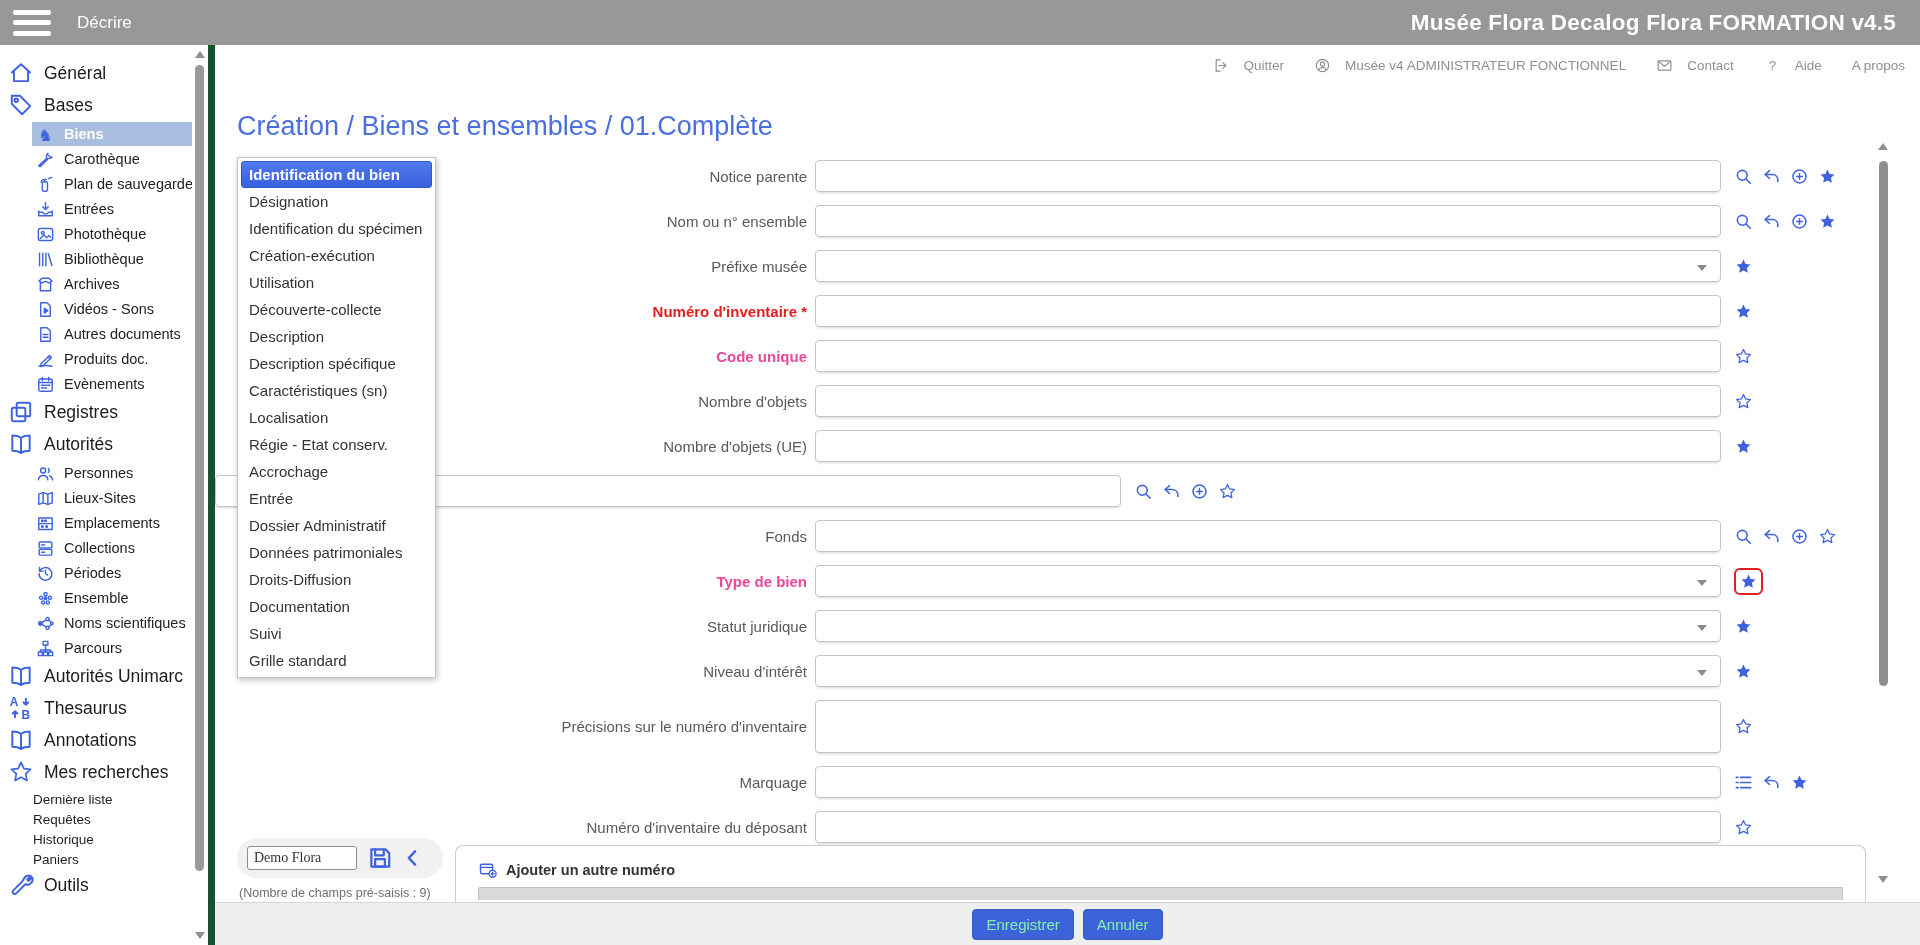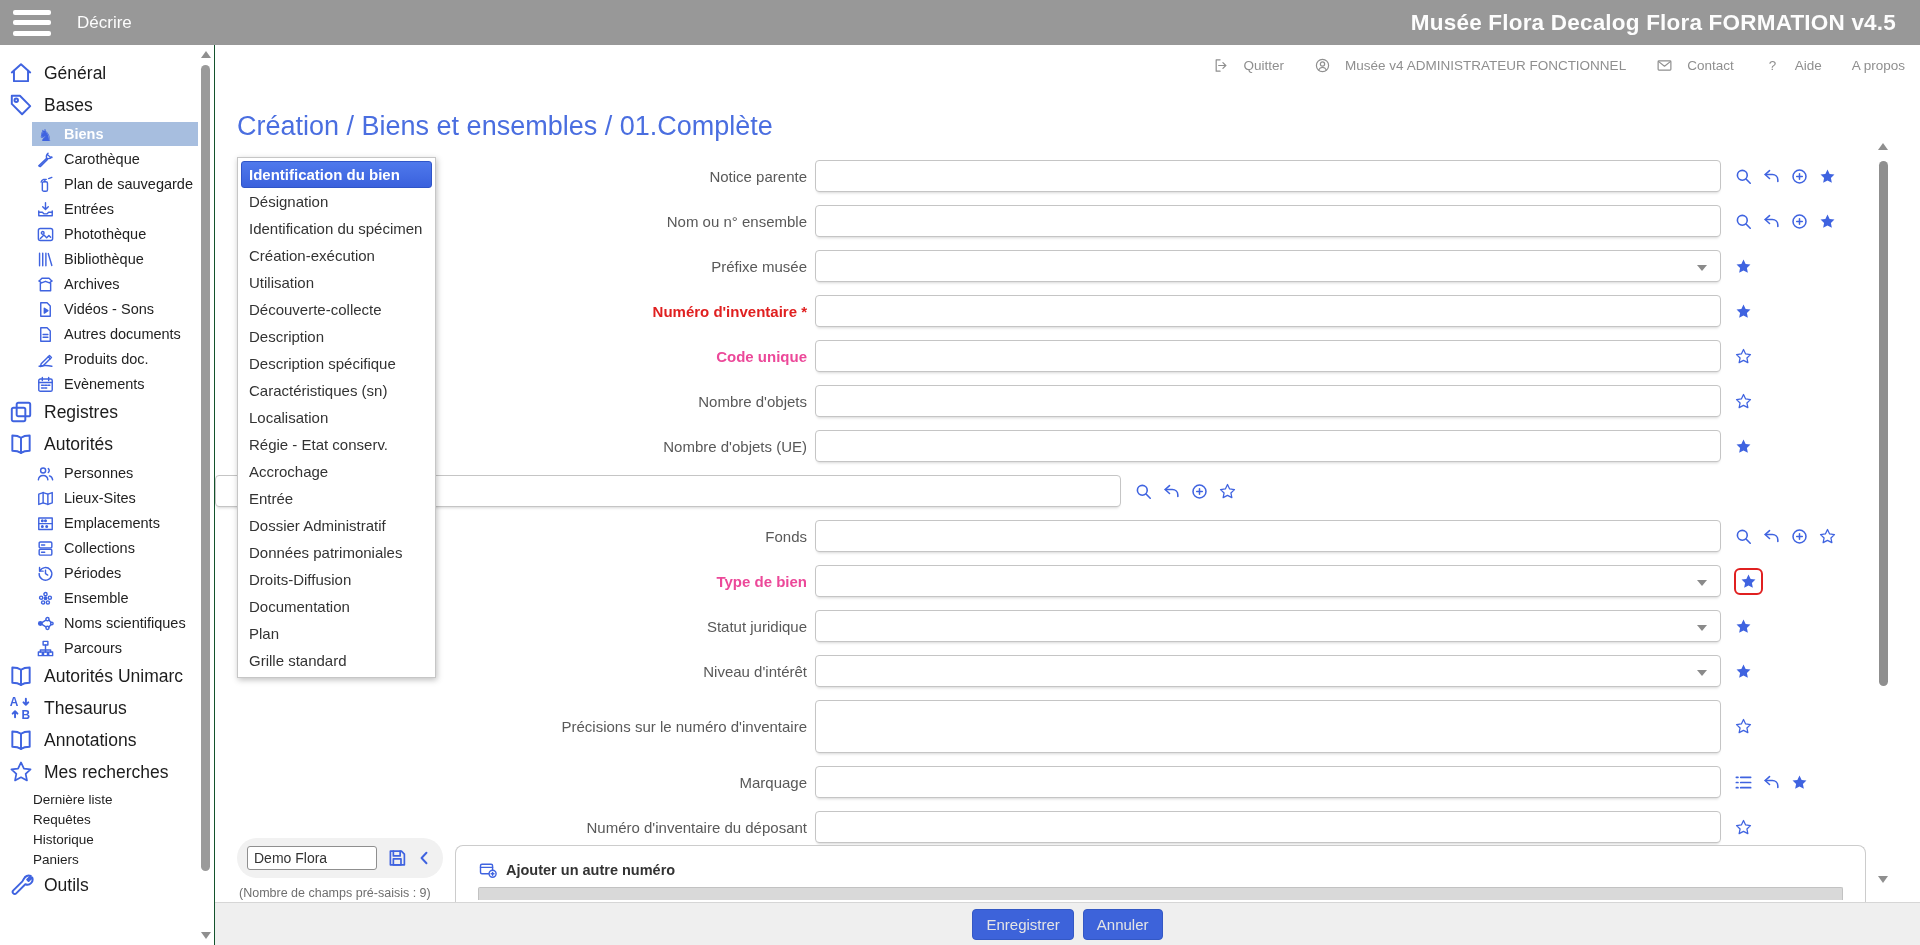--- a/index.html
+++ b/index.html
@@ -5,21 +5,21 @@
   *{box-sizing:border-box;margin:0;padding:0}
   html,body{width:1920px;height:945px;overflow:hidden;font-family:"Liberation Sans",sans-serif;background:#fff}
   
   .topbar{height:45px;background:var(--topbar,#989898);display:flex;align-items:center;color:#fff}
   .hamb{width:38px;height:26px;margin-left:13px;display:flex;flex-direction:column;justify-content:space-between;cursor:pointer}
   .hamb span{display:block;height:5px;background:#fff;border-radius:2px}
   .module{margin-left:26px;font-size:17px;color:#fdfdfd}
   .apptitle{margin-left:auto;margin-right:24px;font-size:22.5px;font-weight:bold;color:#fdfdfd;letter-spacing:.2px}
   
   .layout{display:flex;height:900px}
-  .sidebar{width:215px;position:relative;background:#fff;border-right:1px solid #14532d;padding-top:12px;flex:0 0 215px}
+  .sidebar{width:215px;position:relative;background:#fff;border-right:7px solid #14532d;padding-top:12px;flex:0 0 215px}
   .nav-item{display:flex;align-items:center;cursor:pointer;white-space:nowrap;overflow:hidden}
   .lvl0{height:30px;margin:1px 0 2px;padding-left:8px;font-size:17.5px;color:#1c1c1c;gap:10px}
   .lvl0 .nicon{width:26px;height:26px;color:var(--accent,#3f63e0);flex:0 0 26px}
   .lvl1{height:24px;margin:0 16px 1px 32px;padding:0 4px;font-size:14.5px;color:#222;gap:9px}
   .lvl1 .nicon{width:19px;height:19px;color:var(--accent,#3f63e0);flex:0 0 19px}
   .lvl2{height:20px;margin-left:33px;font-size:13.5px;color:#222}
   .nav-item.sel{background:var(--nav_selected,#a7bedf)}
   .nav-item.sel .nlabel{color:#fff;font-weight:bold}
   .nicon svg,.uicon svg,.fic svg,.aicon svg,.picon svg{width:100%;height:100%;display:block}
   
@@ -57,33 +57,33 @@
   .redbox{display:flex;align-items:center;border:2px solid var(--required,#e02020);border-radius:6px;padding:2px 3px}
   
   .add-section{position:absolute;left:240px;right:54px;top:800px;height:57px;overflow:hidden;background:#fff;
                border:1px solid #ccc;border-bottom:0;border-radius:8px 8px 0 0;padding:14px 22px 0;z-index:2}
   .add-head{display:flex;align-items:center;gap:8px;font-size:14.5px;font-weight:bold;color:#333;cursor:pointer}
   .aicon{width:20px;height:20px;color:var(--accent,#3f63e0)}
   .gray-strip{margin-top:7px;height:13px;background:#d9d9d9;border:1px solid #c2c2c2;border-bottom:0;border-radius:2px 2px 0 0}
   
   .presaisie{position:absolute;left:22px;top:793px;width:206px;height:40px;background:#f1f1f1;border-radius:20px;
              display:flex;align-items:center;gap:10px;padding:0 10px;z-index:3}
-  .pinput{width:130px;height:24px;border:1px solid #8f8f8f;border-radius:3px;font-size:14px;padding:0 6px;font-family:Liberation Sans, sans-serif;color:#333}
+  .pinput{width:110px;height:24px;border:1px solid #8f8f8f;border-radius:3px;font-size:14px;padding:0 6px;font-family:Liberation Serif, serif;color:#333}
   .picon{width:26px;height:26px;color:var(--accent,#3f63e0);cursor:pointer}
   .picon.chev{width:20px;height:20px}
   .pcaption{position:absolute;left:24px;top:841px;font-size:12.5px;color:#6f6f6f;z-index:3}
   
   .vscroll{position:absolute;right:29px;top:98px;bottom:62px;width:15px;z-index:4}
   .vscroll .arr.up{position:absolute;top:0;left:2px}
   .vscroll .arr.down{position:absolute;bottom:0;left:2px}
   .vscroll .thumb{position:absolute;top:18px;left:3px;width:9px;height:525px;background:#8f8f8f;border-radius:5px}
   
   .footer{position:absolute;left:0;right:0;bottom:0;height:43px;background:#efefef;border-top:1px solid #d6d6d6;
           display:flex;align-items:center;justify-content:center;gap:9px;z-index:5}
-  .btn{background:var(--button,#3d63da);color:#e5e5e5;border:1px solid #3458c4;border-radius:4px;font-size:15px;
+  .btn{background:var(--button,#3d63da);color:#86efac;border:1px solid #3458c4;border-radius:4px;font-size:15px;
        padding:6px 13px;cursor:pointer;font-family:"Liberation Sans",sans-serif}
 </style>
 </head>
 <body>
 
 <div class="topbar">
   <div class="hamb">
       <span></span>
       <span></span>
       <span></span>
@@ -443,21 +443,21 @@
         <div class="tab-item">Description spécifique</div>
         <div class="tab-item">Caractéristiques (sn)</div>
         <div class="tab-item">Localisation</div>
         <div class="tab-item">Régie - Etat conserv.</div>
         <div class="tab-item">Accrochage</div>
         <div class="tab-item">Entrée</div>
         <div class="tab-item">Dossier Administratif</div>
         <div class="tab-item">Données patrimoniales</div>
         <div class="tab-item">Droits-Diffusion</div>
         <div class="tab-item">Documentation</div>
-        <div class="tab-item">Plan</div>
+        <div class="tab-item">Suivi</div>
         <div class="tab-item">Grille standard</div>
       </div>
     <div class="form">
         <div class="frow">
           <div class="flabel">Notice parente</div>
           <input class="fctrl finput" style="">
           <div class="ficons">
             <span class="fic">
               <svg viewBox="0 0 24 24" fill="none" stroke="currentColor" stroke-width="2" stroke-linecap="round" stroke-linejoin="round">
                 <circle cx="10.5" cy="10.5" r="6.2"></circle>

